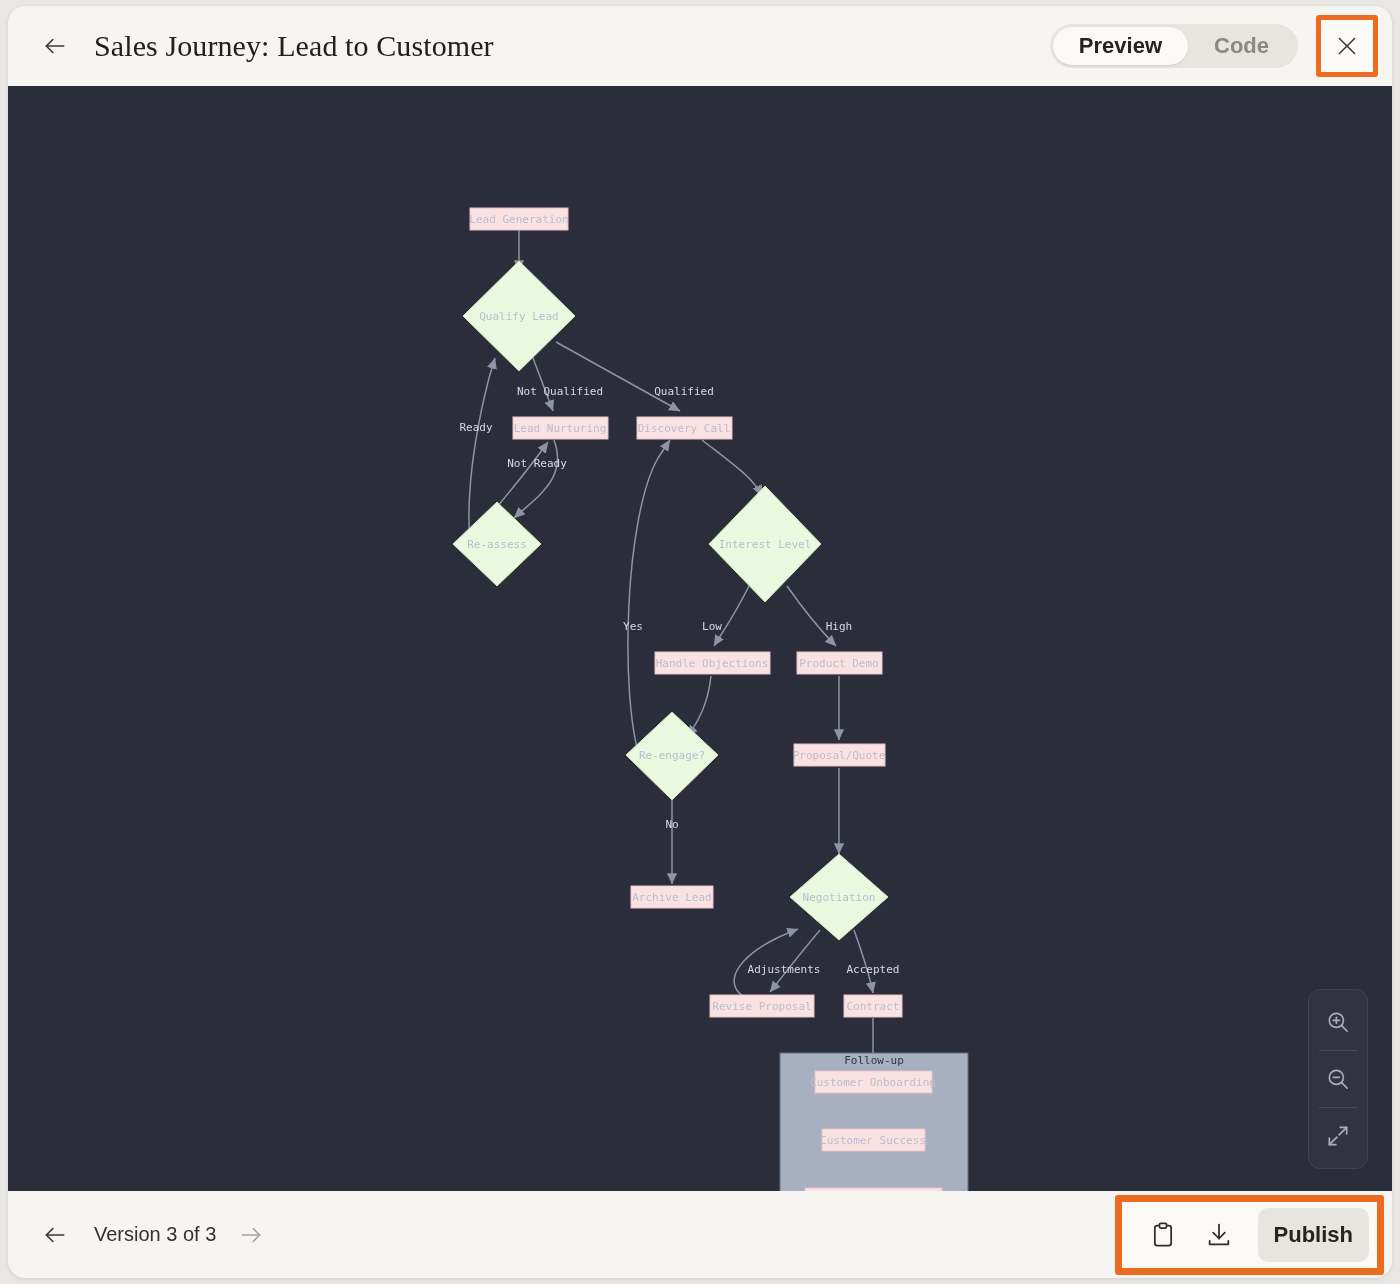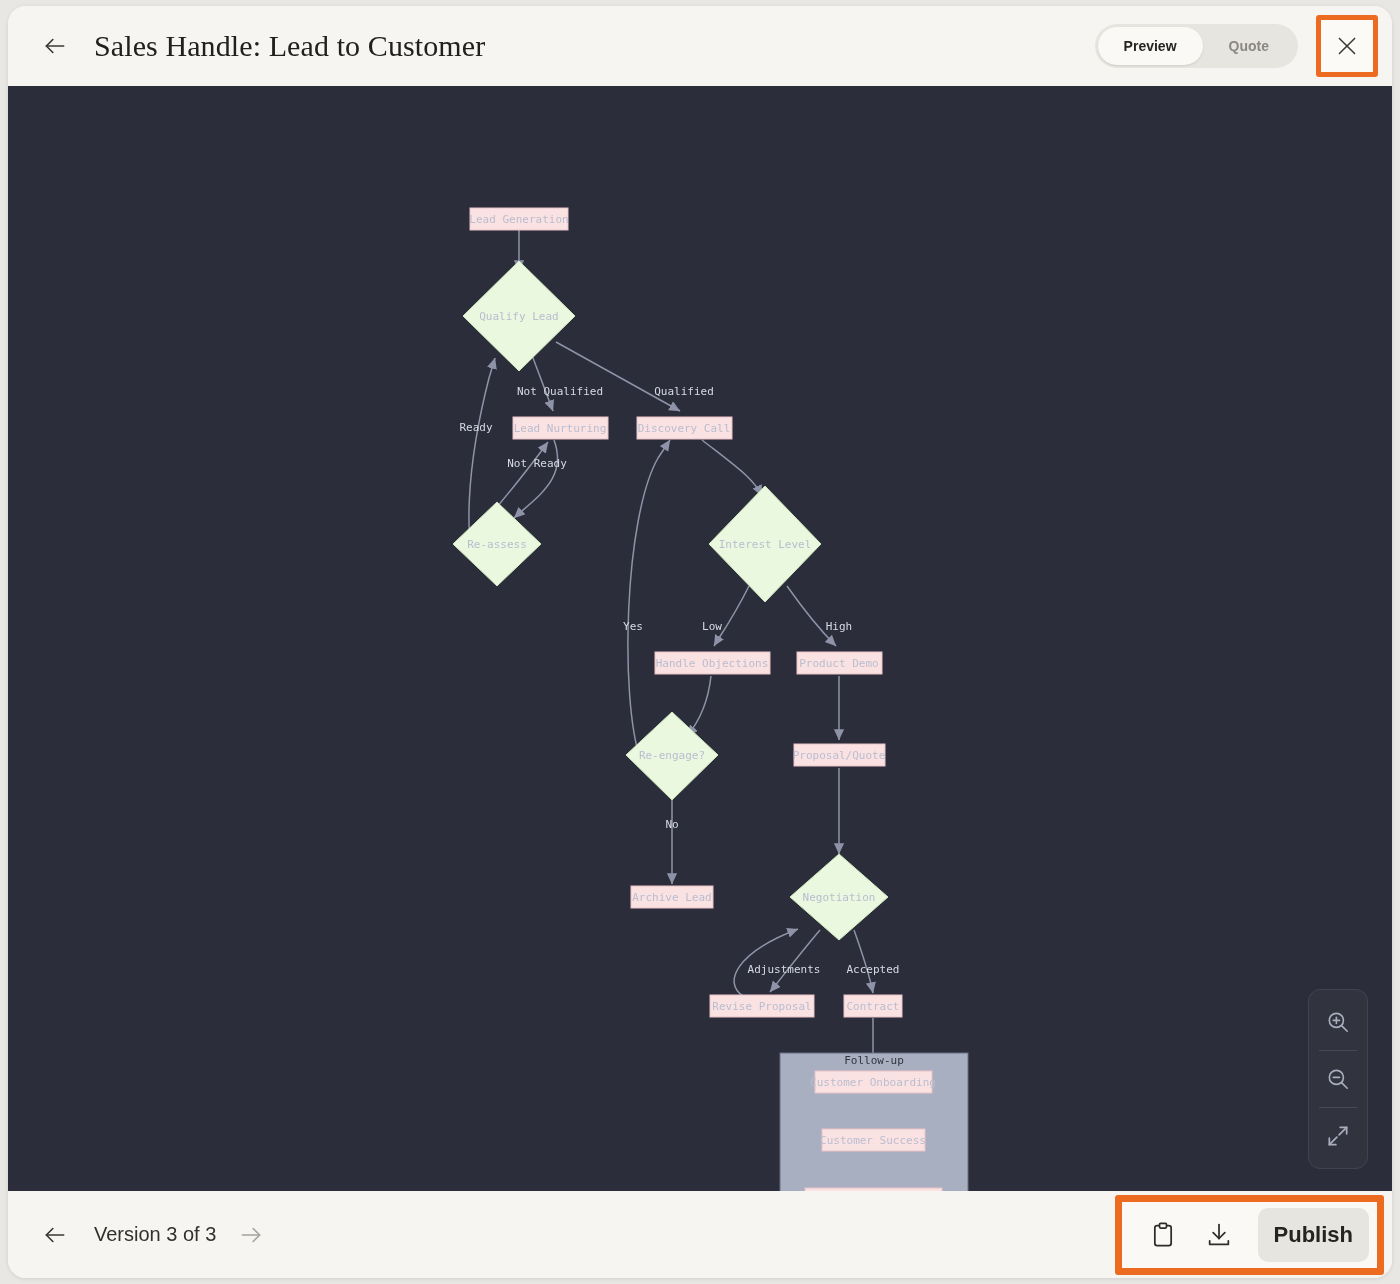--- a/index.html
+++ b/index.html
@@ -47,21 +47,21 @@
     background: #e7e5df;
     border-radius: 22px;
     height: 44px;
     padding: 3px;
     box-sizing: border-box;
   }
   .seg-btn {
     height: 38px; padding: 0 26px;
     display: flex; align-items: center; justify-content: center;
     border-radius: 19px;
-    font-size: 14px; font-weight: bold;
+    font-size: 22px; font-weight: bold;
     color: #8b8881;
     cursor: pointer; white-space: nowrap;
   }
   .seg-btn.active {
     background: #faf9f6;
     color: #26241f;
     box-shadow: 0 1px 2px rgba(0,0,0,.10);
   }
   .close-hl {
     margin-left: 18px; margin-right: 14px;
@@ -166,26 +166,26 @@
 
 <div class="app-window">
 
   <div class="header">
     <div class="back-arrow">
       <svg width="26" height="26" viewBox="0 0 24 24" fill="none" stroke="currentColor" stroke-width="1.5" stroke-linecap="round" stroke-linejoin="round">
         <line x1="20" y1="12" x2="4" y2="12"></line>
           <polyline points="10,6 4,12 10,18"></polyline>
       </svg>
     </div>
-    <div class="page-title">Sales Handle: Lead to Customer</div>
+    <div class="page-title">Sales Journey: Lead to Customer</div>
 
     <div class="header-right">
       <div class="seg-toggle">
         <div class="seg-btn active">Preview</div>
-        <div class="seg-btn">Quote</div>
+        <div class="seg-btn">Code</div>
       </div>
       <div class="close-hl">
         <div class="close-btn">
           <svg width="26" height="26" viewBox="0 0 24 24" fill="none" stroke="currentColor" stroke-width="1.4" stroke-linecap="round">
             <line x1="5" y1="5" x2="19" y2="19"></line>
               <line x1="19" y1="5" x2="5" y2="19"></line>
           </svg>
         </div>
       </div>
     </div>

